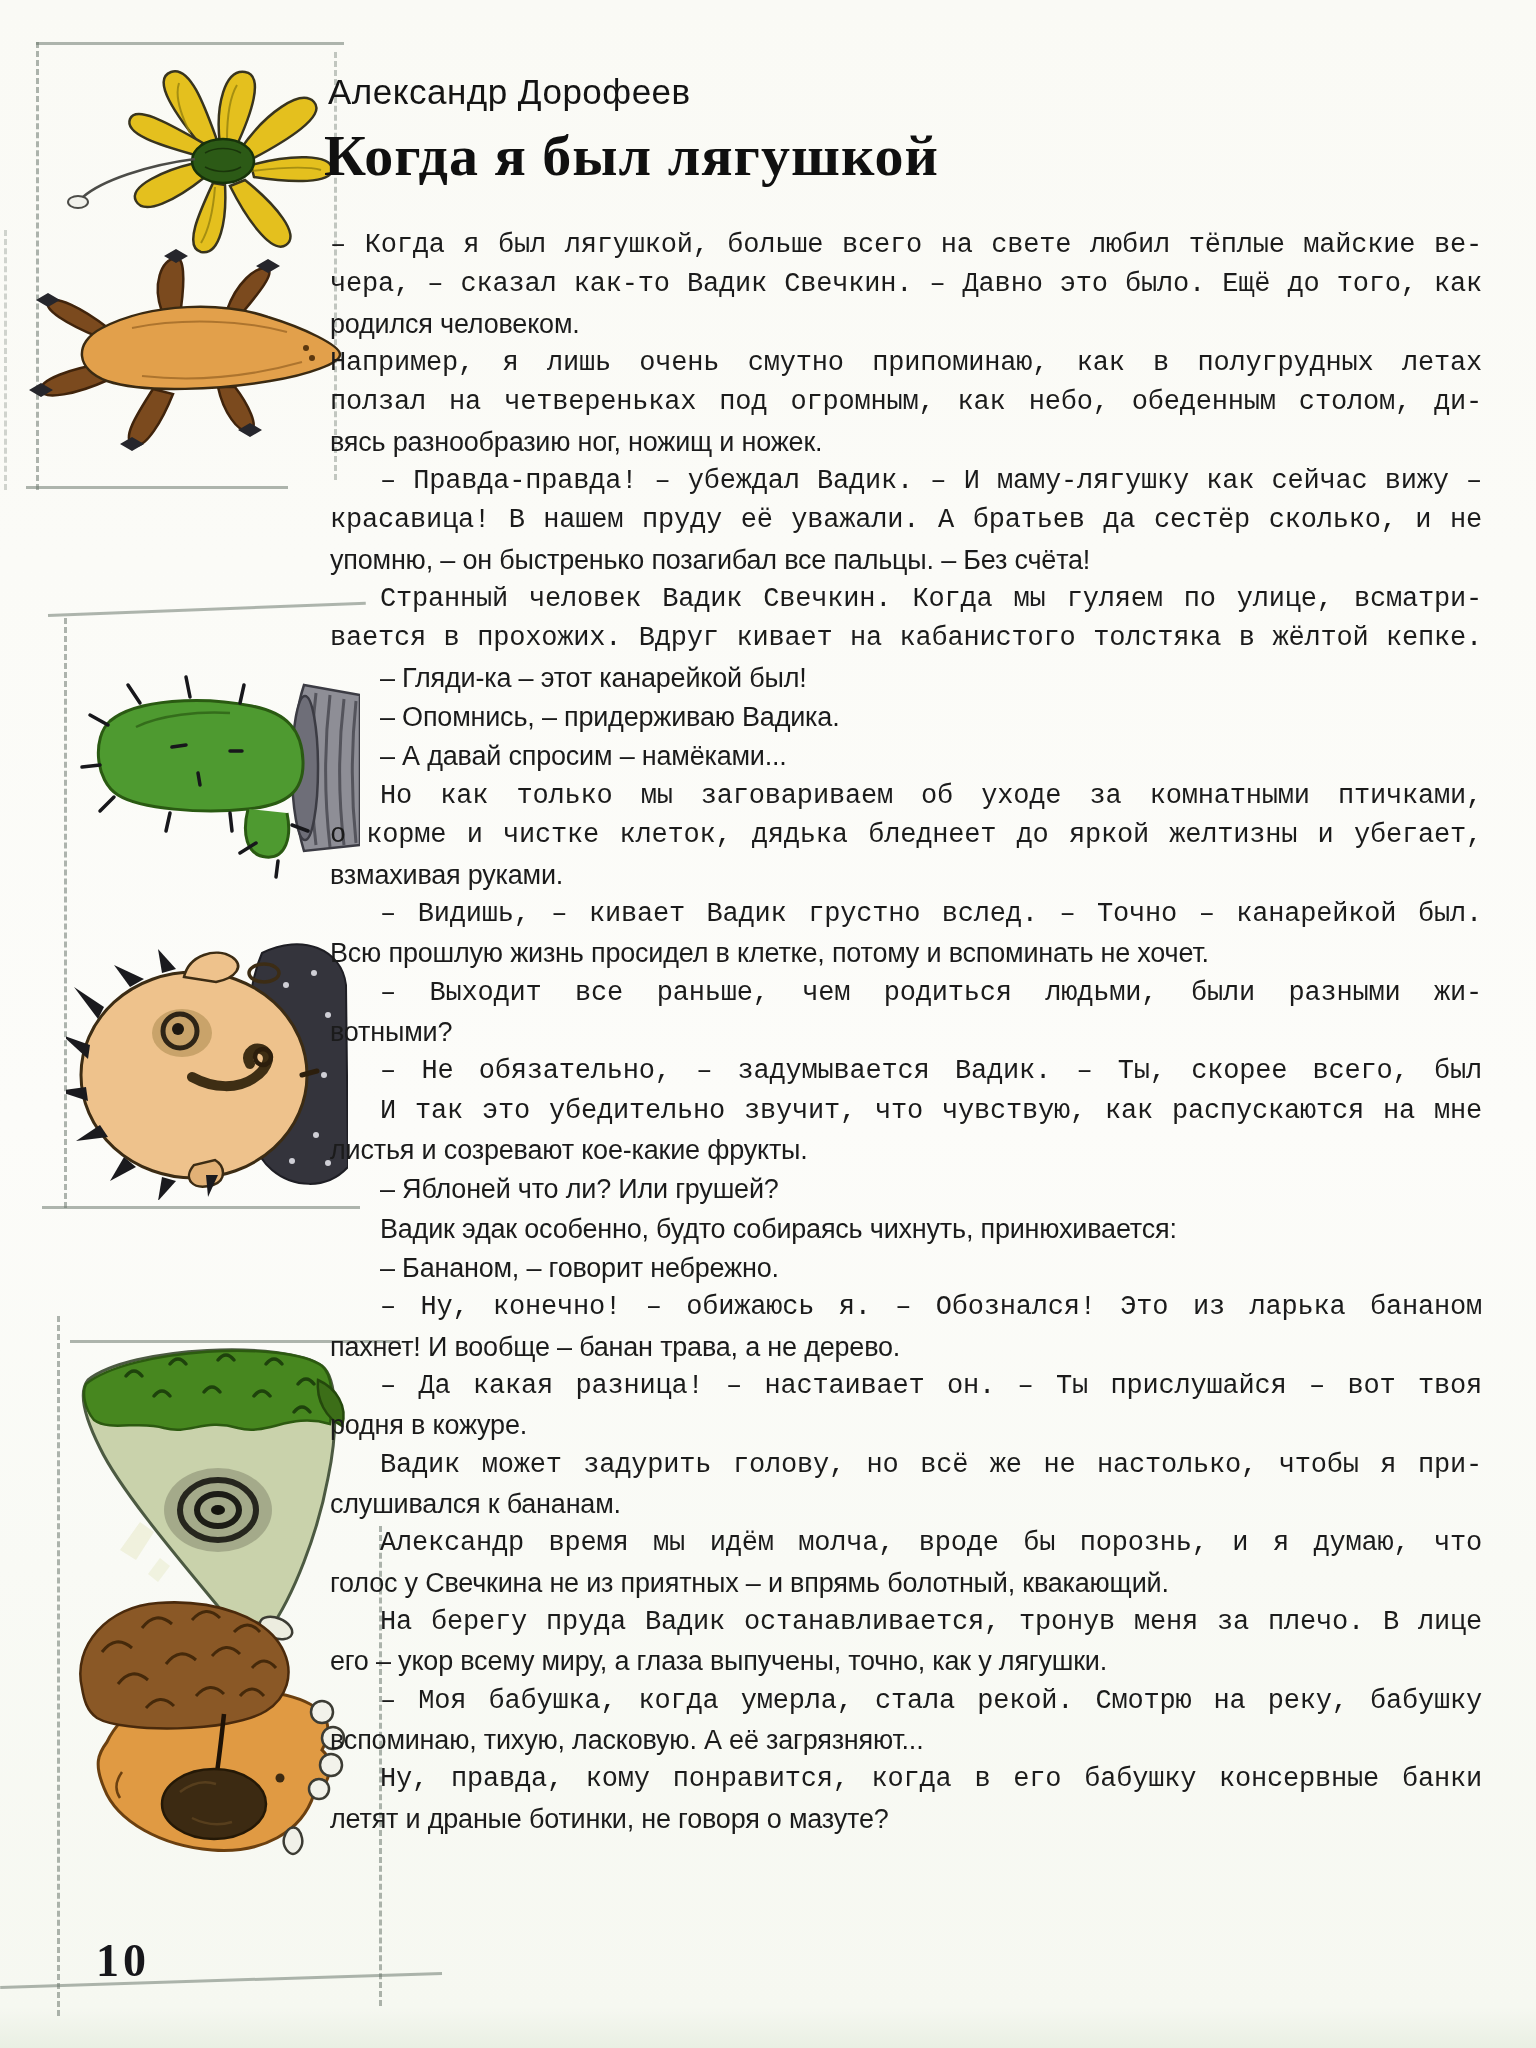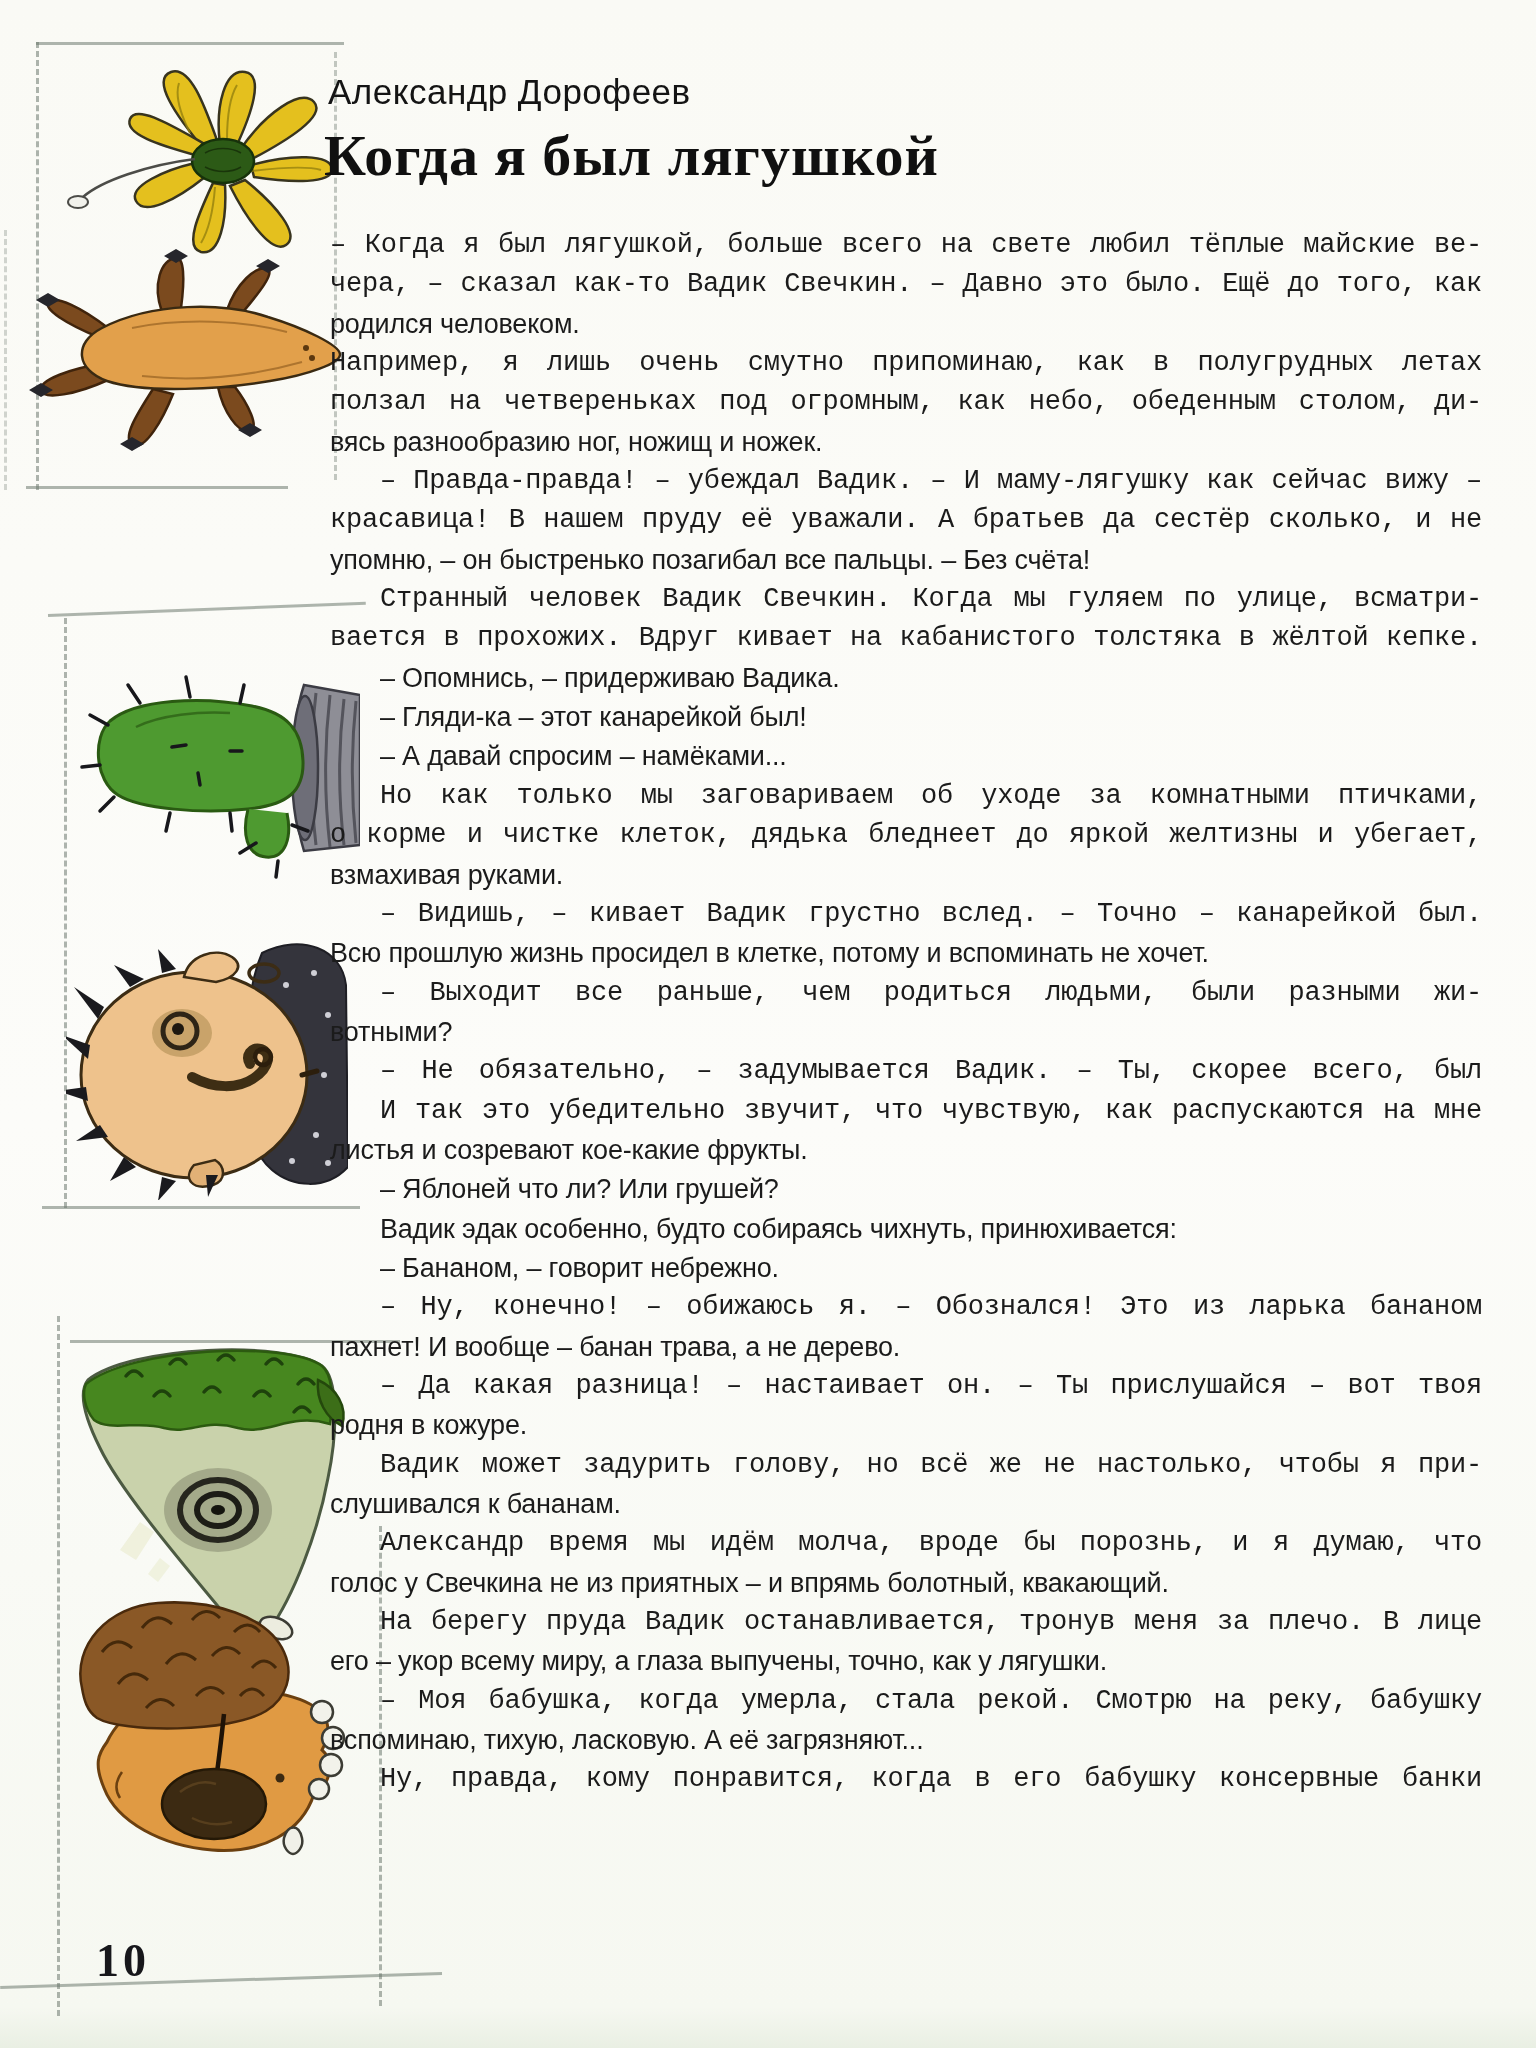--- a/index.html
+++ b/index.html
@@ -229,22 +229,22 @@
       <div class="line just">чера, – сказал как-то Вадик Свечкин. – Давно это было. Ещё до того, как</div>
       <div class="line">родился человеком.</div>
       <div class="line just">Например, я лишь очень смутно припоминаю, как в полугрудных летах</div>
       <div class="line just">ползал на четвереньках под огромным, как небо, обеденным столом, ди-</div>
       <div class="line">вясь разнообразию ног, ножищ и ножек.</div>
       <div class="line indent just">– Правда-правда! – убеждал Вадик. – И маму-лягушку как сейчас вижу –</div>
       <div class="line just">красавица! В нашем пруду её уважали. А братьев да сестёр сколько, и не</div>
       <div class="line">упомню, – он быстренько позагибал все пальцы. – Без счёта!</div>
       <div class="line indent just">Странный человек Вадик Свечкин. Когда мы гуляем по улице, всматри-</div>
       <div class="line just">вается в прохожих. Вдруг кивает на кабанистого толстяка в жёлтой кепке.</div>
+      <div class="line indent">– Гляди-ка – этот канарейкой был!</div>
       <div class="line indent">– Опомнись, – придерживаю Вадика.</div>
-      <div class="line indent">– Гляди-ка – этот канарейкой был!</div>
       <div class="line indent">– А давай спросим – намёками...</div>
       <div class="line indent just">Но как только мы заговариваем об уходе за комнатными птичками,</div>
       <div class="line just">о корме и чистке клеток, дядька бледнеет до яркой желтизны и убегает,</div>
       <div class="line">взмахивая руками.</div>
       <div class="line indent just">– Видишь, – кивает Вадик грустно вслед. – Точно – канарейкой был.</div>
       <div class="line">Всю прошлую жизнь просидел в клетке, потому и вспоминать не хочет.</div>
       <div class="line indent just">– Выходит все раньше, чем родиться людьми, были разными жи-</div>
       <div class="line">вотными?</div>
       <div class="line indent just">– Не обязательно, – задумывается Вадик. – Ты, скорее всего, был деревом.</div>
       <div class="line indent just">И так это убедительно звучит, что чувствую, как распускаются на мне</div>
@@ -258,17 +258,18 @@
       <div class="line">родня в кожуре.</div>
       <div class="line indent just">Вадик может задурить голову, но всё же не настолько, чтобы я при-</div>
       <div class="line">слушивался к бананам.</div>
       <div class="line indent just">Александр время мы идём молча, вроде бы порознь, и я думаю, что</div>
       <div class="line">голос у Свечкина не из приятных – и впрямь болотный, квакающий.</div>
       <div class="line indent just">На берегу пруда Вадик останавливается, тронув меня за плечо. В лице</div>
       <div class="line">его – укор всему миру, а глаза выпучены, точно, как у лягушки.</div>
       <div class="line indent just">– Моя бабушка, когда умерла, стала рекой. Смотрю на реку, бабушку</div>
       <div class="line">вспоминаю, тихую, ласковую. А её загрязняют...</div>
       <div class="line indent just">Ну, правда, кому понравится, когда в его бабушку консервные банки</div>
+      <div class="line">летят и драные ботинки, не говоря о мазуте?</div>
     </div>
 
   <div class="pagenum">10</div>
 
 </div>
 
 </body></html>

